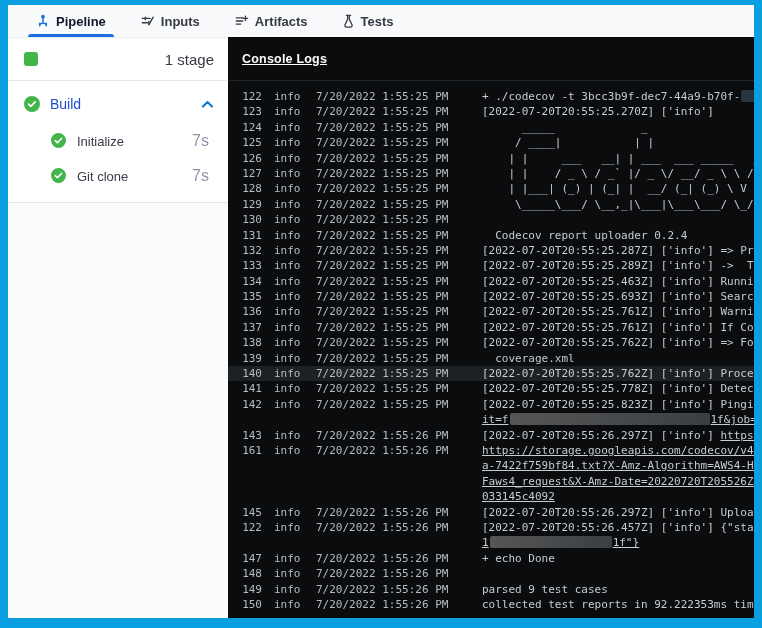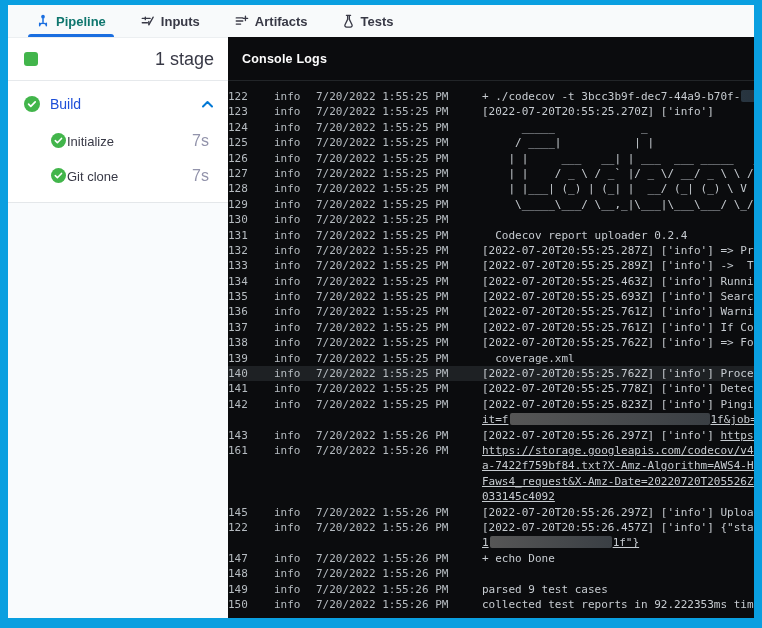--- a/index.html
+++ b/index.html
@@ -3,47 +3,47 @@
 <meta charset="utf-8">
 <style>
   * { margin:0; padding:0; box-sizing:border-box; }
   html,body { width:762px; height:628px; background:#fff; font-family:"Liberation Sans", sans-serif; }
   .frame { width:762px; height:628px; border-style:solid; border-color:#0a9fe0; border-width:5px 8px 10px 8px; display:flex; flex-direction:column; background:#fff; }
 
   
   .topnav { height:32px; background:#f8fafb; display:flex; align-items:stretch; padding-left:18px; flex:0 0 auto; }
   .tab { display:flex; align-items:center; gap:6px; padding:0 10px; margin-right:14px; font-size:13px; font-weight:bold; color:#383946; cursor:pointer; position:relative; }
   .tab svg { display:block; }
-  .tab.active { color:#0f766e; }
+  .tab.active { color:#0f172a; }
   .tab.active::after { content:""; position:absolute; left:2px; right:2px; bottom:0; height:3px; border-radius:3px 3px 0 0; background:#1a6ee0; }
 
   .body { flex:1; display:flex; min-height:0; }
 
   
   .sidebar { width:220px; flex:0 0 auto; background:#fff; display:flex; flex-direction:column; border-top:1px solid #eceff1; }
   .stage-row { height:43px; display:flex; align-items:center; justify-content:space-between; padding:0 14px 0 16px; border-bottom:1px solid #e6e9ec; }
   .stage-square { width:14px; height:14px; border-radius:3px; background:#42b54b; }
-  .stage-count { font-size:18px; color:#383946; }
+  .stage-count { font-size:15px; color:#383946; }
   .group-row { display:flex; align-items:center; padding:14px 14px 10px 16px; }
   .group-label { font-size:14px; color:#1d4ed8; margin-left:10px; flex:1; }
   .check { width:16px; height:16px; flex:0 0 auto; }
   .step-row { display:flex; align-items:center; padding:8px 14px 8px 38px; margin:1px 5px; border-radius:5px; }
   .step-row.selected { background:#d5f0fa; }
-  .step-label { font-size:13px; color:#383946; flex:1; }
+  .step-label { font-size:13px; color:#383946; margin-left:10px; flex:1; }
   .step-duration { font-size:16px; color:#9293ab; }
   .sidebar-rest { flex:1; margin-top:8px; border-top:1px solid #e4e7ea; background:#f9fbfd; }
 
   
   .console { flex:1; min-width:0; background:#0b0c0e; display:flex; flex-direction:column; color:#c7ccd1; }
   .console-header { height:44px; display:flex; align-items:center; padding:0 14px; border-bottom:1px solid #222528; flex:0 0 auto; }
-  .console-title { font-size:12.5px; font-weight:bold; color:#fdfdfd; letter-spacing:.2px; }
+  .console-title { font-size:12.5px; font-weight:bold; color:#fdfdfd; letter-spacing:.2px;text-decoration:underline; }
   .log-body { flex:1; overflow:hidden; padding-top:8px; font-family:"DejaVu Sans Mono", monospace; font-size:11px; }
   .log-row { display:flex; height:15.4px; line-height:15.4px; align-items:center; white-space:pre; overflow:hidden; }
   .log-row.hl { background:#1e2124; }
-  .c-num { width:34px; flex:0 0 auto; color:#b6bcc1; }
+  .c-num { width:34px; flex:0 0 auto; text-align:right; color:#b6bcc1; }
   .c-level { width:40px; flex:0 0 auto; margin-left:12px; color:#b6bcc1; }
   .c-ts { width:148px; flex:0 0 auto; margin-left:2px; color:#b6bcc1; }
   .c-msg { flex:1; min-width:0; margin-left:18px; overflow:hidden; white-space:pre; color:#c7ccd1; }
   .seg { white-space:pre; }
   .seg.link { text-decoration:underline; cursor:pointer; }
   .redact { display:inline-block; vertical-align:middle; height:12px; border-radius:2px; margin:0 1px; transform:translateY(-1px); }
   .redact.dark { background:linear-gradient(90deg,#283540,#1d2733); }
   .redact.gray { background:linear-gradient(90deg,#565656,#3a3f44); }
 </style>
 </head>

